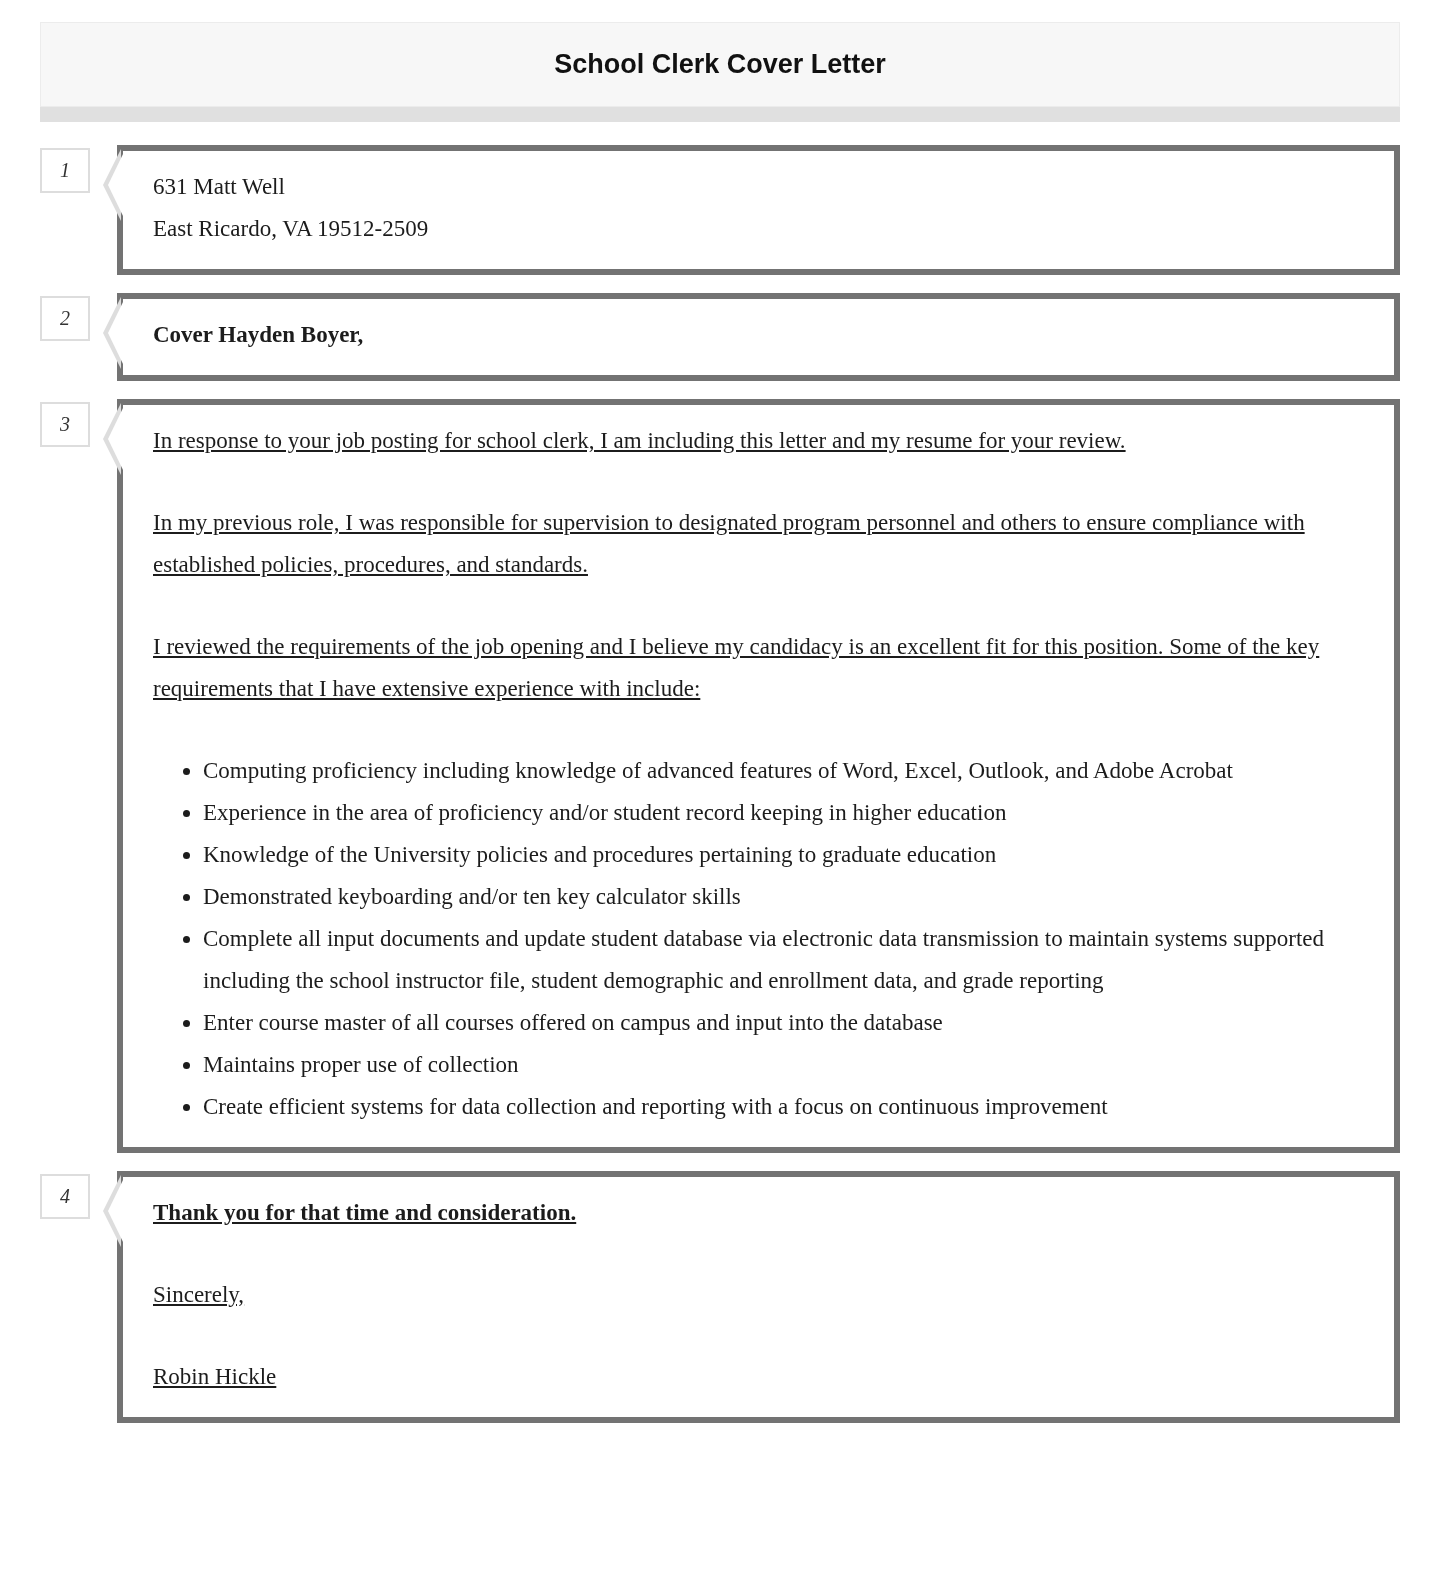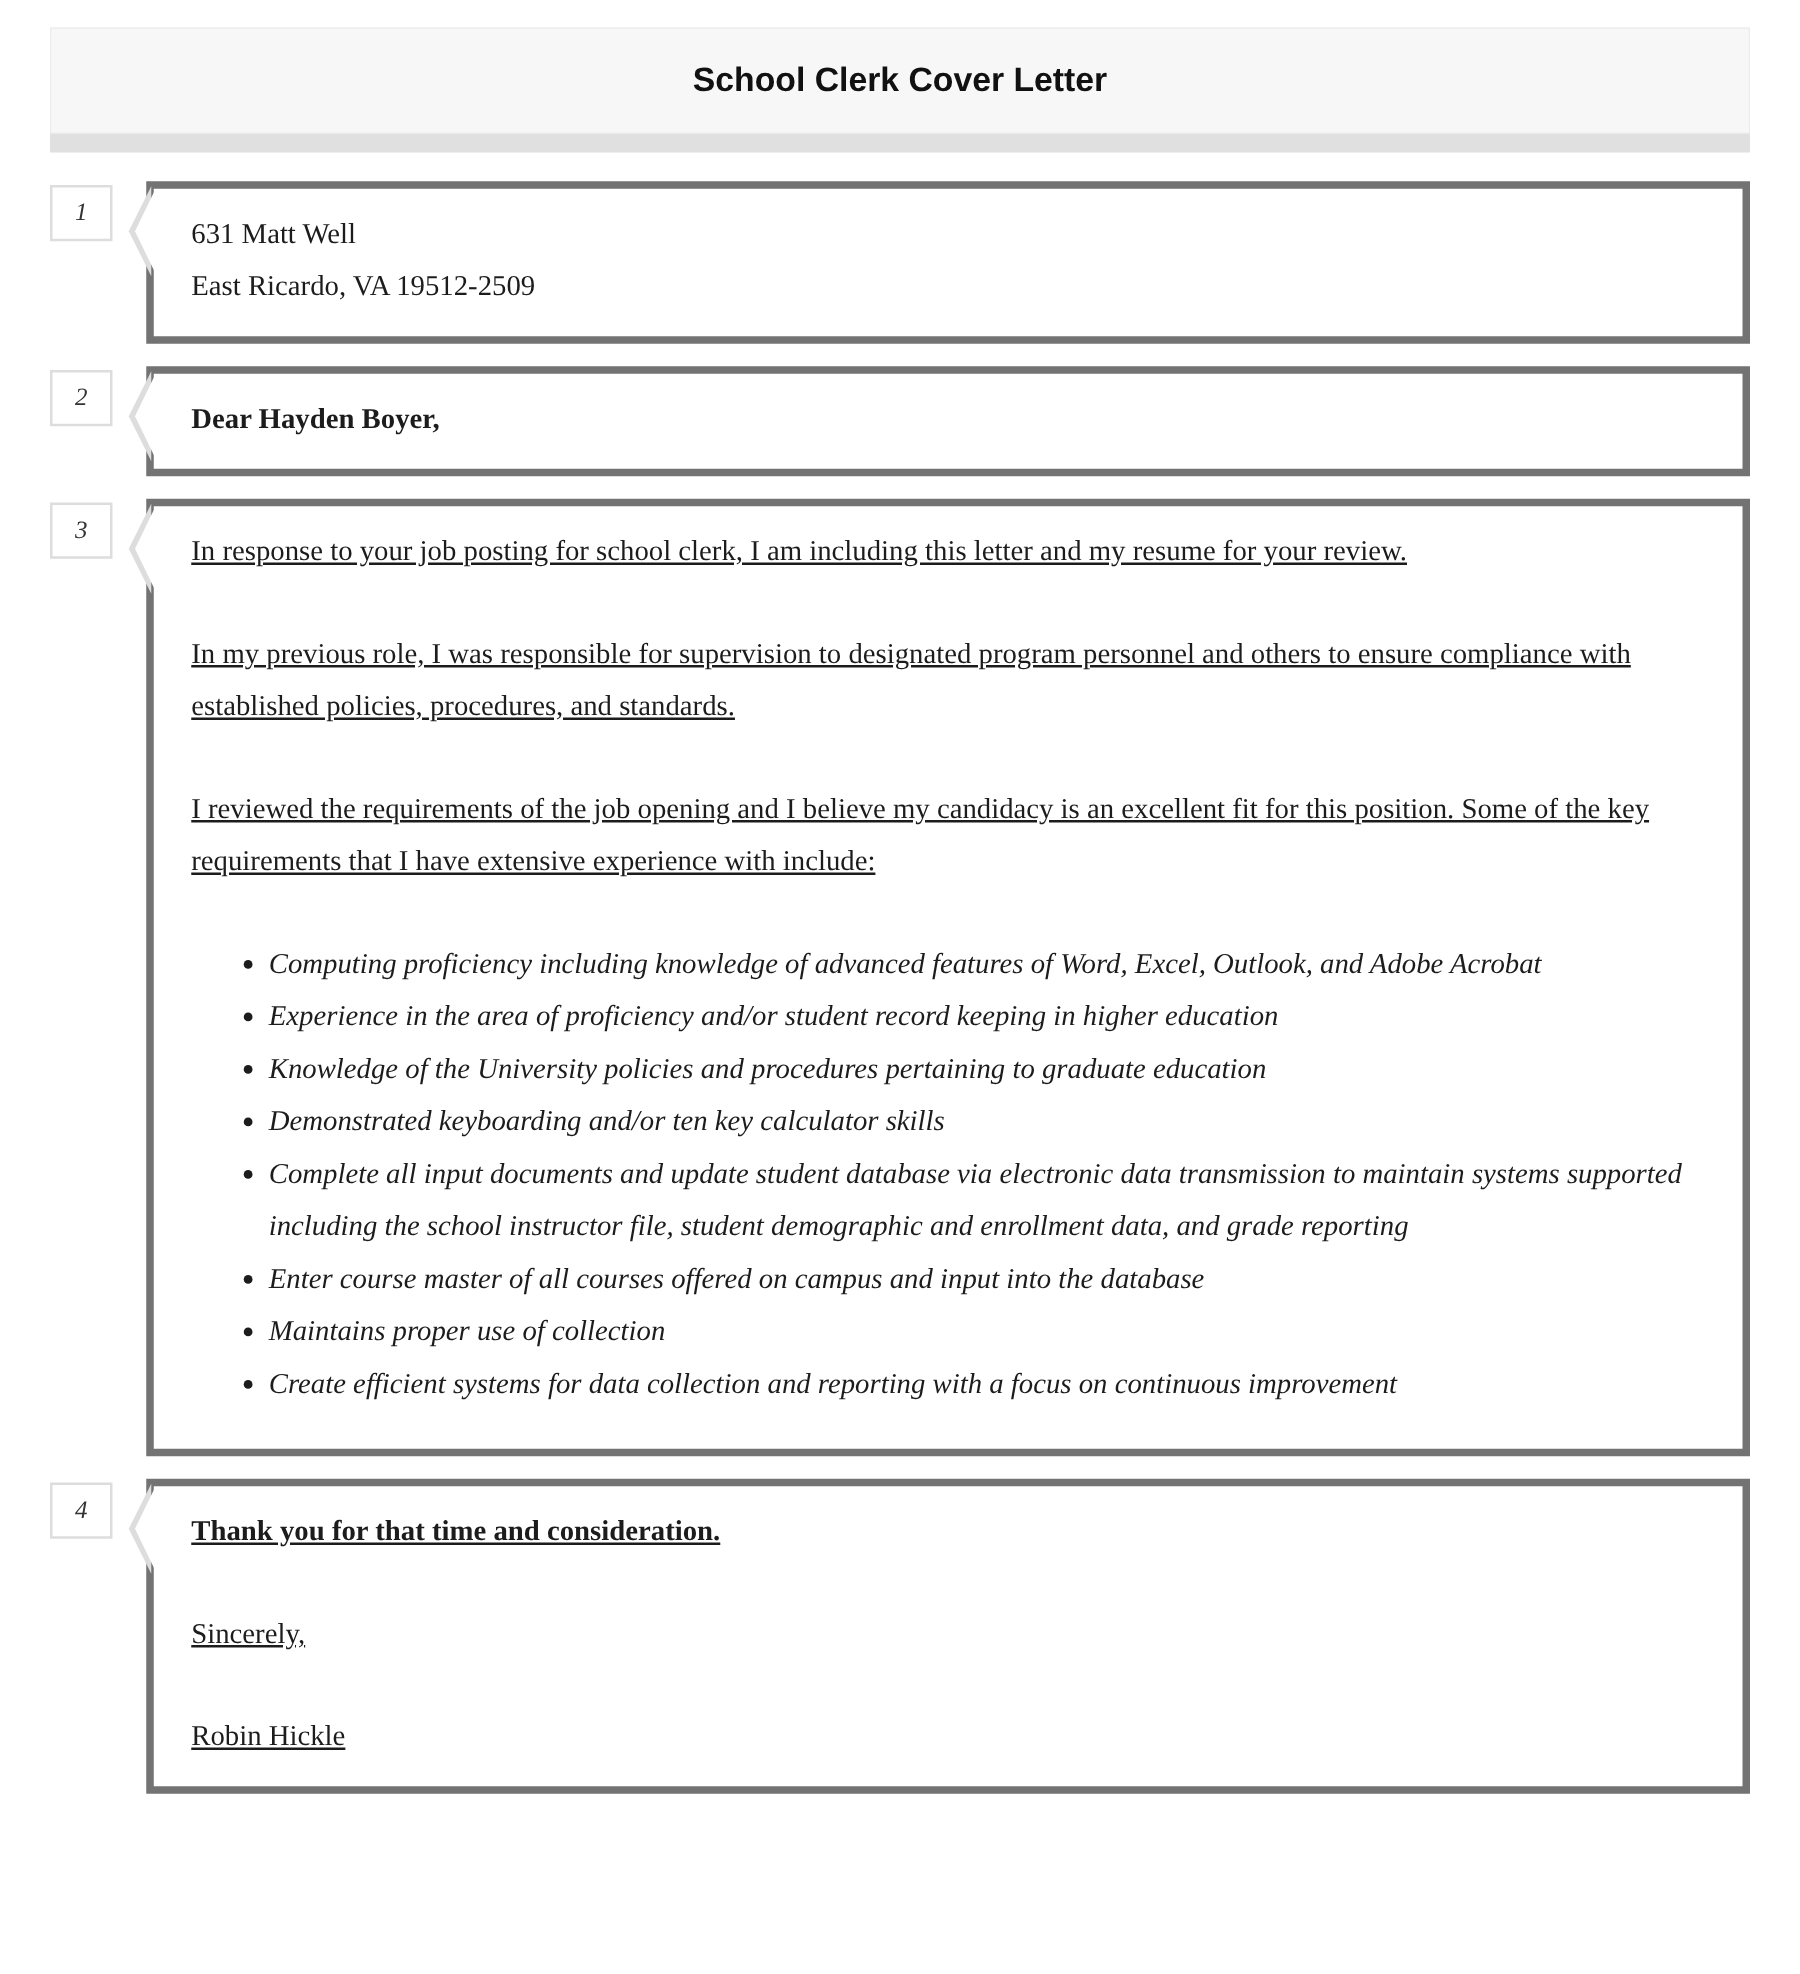--- a/index.html
+++ b/index.html
@@ -85,24 +85,23 @@
     border-top: 33px solid transparent;
     border-bottom: 33px solid transparent;
     border-right: 16px solid #ffffff;
   }
 
   .bubble p { margin: 0 0 40px 0; text-decoration: underline; }
   .bubble p:last-child { margin-bottom: 0; }
   .bold { font-weight: bold; }
 
   .bubble ul {
-    margin: 12px;
+    margin: 0;
     padding-left: 50px;
     list-style: disc;
-    font-style: italic;
   }
   .bubble ul li { margin: 0; }
 </style>
 </head>
 <body>
 
 <div class="page">
 
   <div class="title-bar">
     <h1>School Clerk Cover Letter</h1>
@@ -113,21 +112,21 @@
     <div class="badge">1</div>
     <div class="bubble">
       <div>631 Matt Well</div>
       <div>East Ricardo, VA 19512-2509</div>
     </div>
   </div>
 
   <div class="section">
     <div class="badge">2</div>
     <div class="bubble">
-      <div class="bold">Dear Hayden Boyer,</div>
+      <div class="bold">Cover Hayden Boyer,</div>
     </div>
   </div>
 
   <div class="section">
     <div class="badge">3</div>
     <div class="bubble">
       <p>In response to your job posting for school clerk, I am including this letter and my resume for your review.</p>
       <p>In my previous role, I was responsible for supervision to designated program personnel and others to ensure compliance with established policies, procedures, and standards.</p>
       <p>I reviewed the requirements of the job opening and I believe my candidacy is an excellent fit for this position. Some of the key requirements that I have extensive experience with include:</p>
       <ul>

